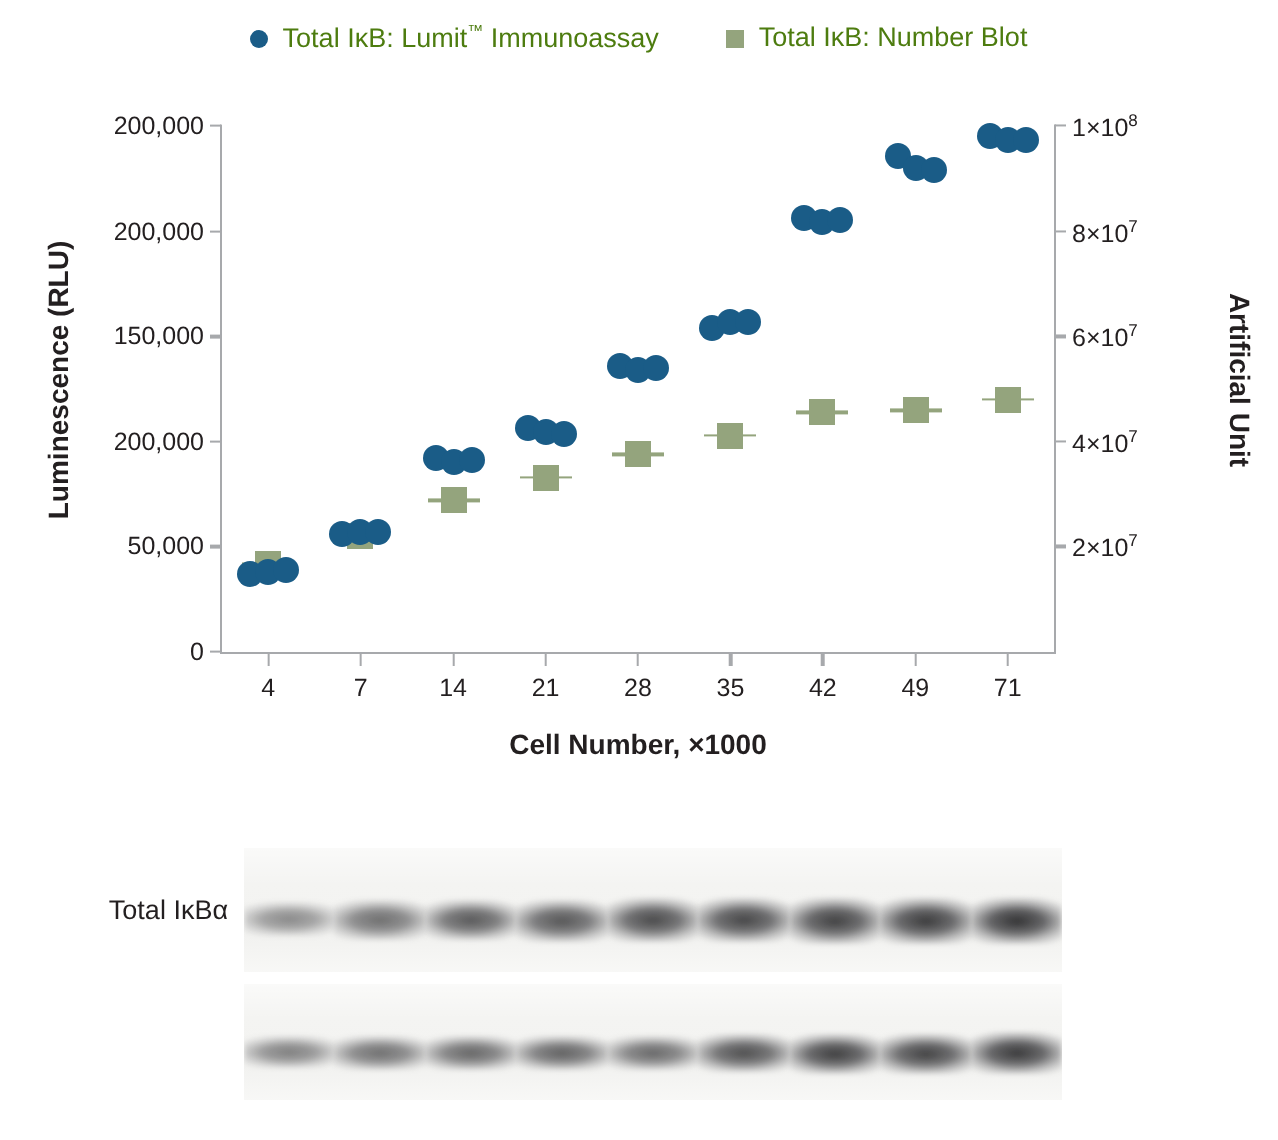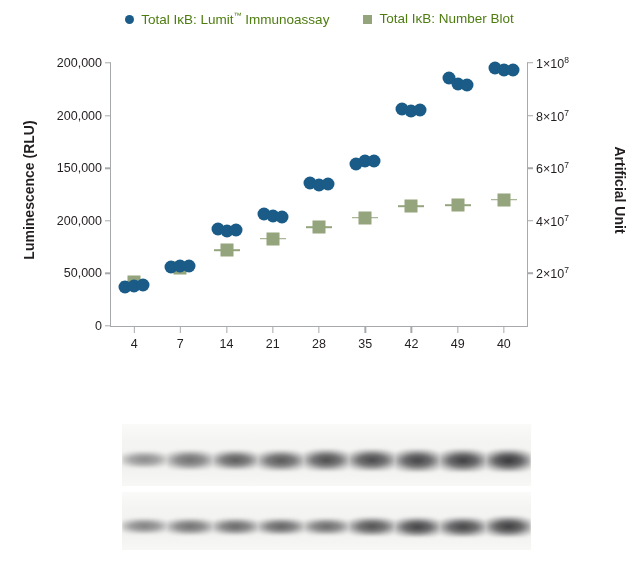--- a/index.html
+++ b/index.html
@@ -83,20 +83,21 @@
     </div>
     <div class="legend-item">
       <span class="legend-swatch-square" id="lg-sw-1" style="background: rgb(148, 164, 125);"></span>
       <span class="legend-label" id="lg-lab-1">Total IκB: Number Blot</span>
     </div>
   </div>
 
   <div class="chart-wrap">
     <div class="axis-title-left">Luminescence (RLU)</div>
     <div class="axis-title-right">Artificial Unit</div>
+    <div class="axis-title-x">Cell Number, ×1000</div>
 
     <div class="plot">
       <div class="plot-inner" id="plot-inner">
           <div class="ytick-l" style="top: 100%;">0</div>
           <div class="ytick-l" style="top: 80%;">50,000</div>
           <div class="ytick-l" style="top: 60%;">200,000</div>
           <div class="ytick-l" style="top: 40%;">150,000</div>
           <div class="ytick-l" style="top: 20%;">200,000</div>
           <div class="ytick-l" style="top: 0%;">200,000</div>
           <div class="ytick-r" style="top: 80%;">2×10<sup>7</sup></div>
@@ -105,21 +106,21 @@
           <div class="ytick-r" style="top: 20%;">8×10<sup>7</sup></div>
           <div class="ytick-r" style="top: 0%;">1×10<sup>8</sup></div>
           <div class="xtick" style="left: 5.55556%;">4</div>
           <div class="xtick" style="left: 16.6667%;">7</div>
           <div class="xtick" style="left: 27.7778%;">14</div>
           <div class="xtick" style="left: 38.8889%;">21</div>
           <div class="xtick" style="left: 50%;">28</div>
           <div class="xtick" style="left: 61.1111%;">35</div>
           <div class="xtick" style="left: 72.2222%;">42</div>
           <div class="xtick" style="left: 83.3333%;">49</div>
-          <div class="xtick" style="left: 94.4444%;">40</div>
+          <div class="xtick" style="left: 94.4444%;">71</div>
           <div class="errbar" style="left: 5.55556%; top: 83.2%; width: 26px; background: rgb(148, 164, 125);"></div>
           <div class="pt-square" style="left: 5.55556%; top: 83.2%; background: rgb(148, 164, 125);"></div>
           <div class="errbar" style="left: 16.6667%; top: 78%; width: 26px; background: rgb(148, 164, 125);"></div>
           <div class="pt-square" style="left: 16.6667%; top: 78%; background: rgb(148, 164, 125);"></div>
           <div class="errbar" style="left: 27.7778%; top: 71.2%; width: 26px; background: rgb(148, 164, 125);"></div>
           <div class="pt-square" style="left: 27.7778%; top: 71.2%; background: rgb(148, 164, 125);"></div>
           <div class="errbar" style="left: 38.8889%; top: 66.8%; width: 26px; background: rgb(148, 164, 125);"></div>
           <div class="pt-square" style="left: 38.8889%; top: 66.8%; background: rgb(148, 164, 125);"></div>
           <div class="errbar" style="left: 50%; top: 62.4%; width: 26px; background: rgb(148, 164, 125);"></div>
           <div class="pt-square" style="left: 50%; top: 62.4%; background: rgb(148, 164, 125);"></div>
@@ -156,20 +157,23 @@
           <div class="pt-circle" style="left: calc(83.3333% + 0px); top: 8%; background: rgb(26, 92, 135);"></div>
           <div class="pt-circle" style="left: calc(83.3333% + 9px); top: 8.4%; background: rgb(26, 92, 135);"></div>
           <div class="pt-circle" style="left: calc(94.4444% - 9px); top: 2%; background: rgb(26, 92, 135);"></div>
           <div class="pt-circle" style="left: calc(94.4444% + 0px); top: 2.8%; background: rgb(26, 92, 135);"></div>
           <div class="pt-circle" style="left: calc(94.4444% + 9px); top: 2.8%; background: rgb(26, 92, 135);"></div>
         </div>
     </div>
   </div>
 
   <div class="blot-block" style="top:424px;height:62px;">
+    <div class="blot-label-box">
+      <span class="blot-label">Total IκBα</span>
+    </div>
     <div class="blot-panel" id="blot-panel-0" style="left:122px;top:0;width:409px;height:62px;">
         <div class="lane" style="left: 0%; width: 11.1111%;">
           <div class="band" style="top: 43.96%; height: 27.44%; background: radial-gradient(70% 58% at 50% 52%, rgba(10, 10, 12, 0.53) 0%, rgba(20, 20, 24, 0.41) 42%, rgba(40, 40, 46, 0.18) 72%, rgba(255, 255, 255, 0) 100%); filter: blur(1.4px);"></div>
         </div>
         <div class="lane" style="left: 11.1111%; width: 11.1111%;">
           <div class="band" style="top: 42.7%; height: 30.8%; background: radial-gradient(70% 58% at 50% 52%, rgba(10, 10, 12, 0.67) 0%, rgba(20, 20, 24, 0.53) 42%, rgba(40, 40, 46, 0.23) 72%, rgba(255, 255, 255, 0) 100%); filter: blur(1.4px);"></div>
         </div>
         <div class="lane" style="left: 22.2222%; width: 11.1111%;">
           <div class="band" style="top: 41.8%; height: 33.2%; background: radial-gradient(70% 58% at 50% 52%, rgba(10, 10, 12, 0.78) 0%, rgba(20, 20, 24, 0.61) 42%, rgba(40, 40, 46, 0.26) 72%, rgba(255, 255, 255, 0) 100%); filter: blur(1.4px);"></div>
         </div>

